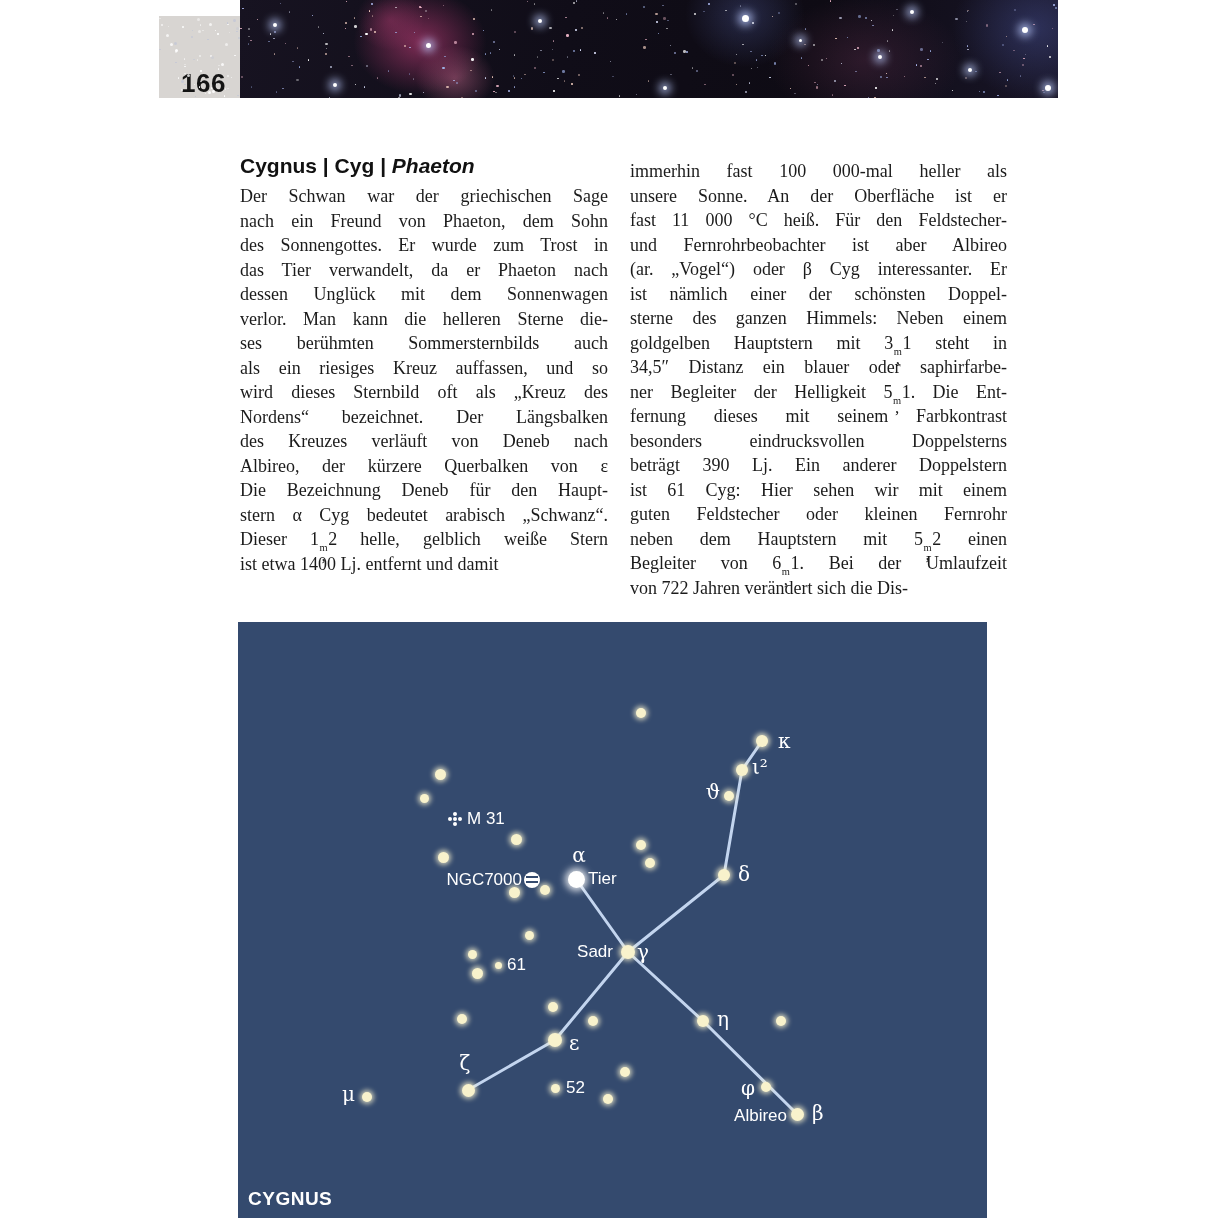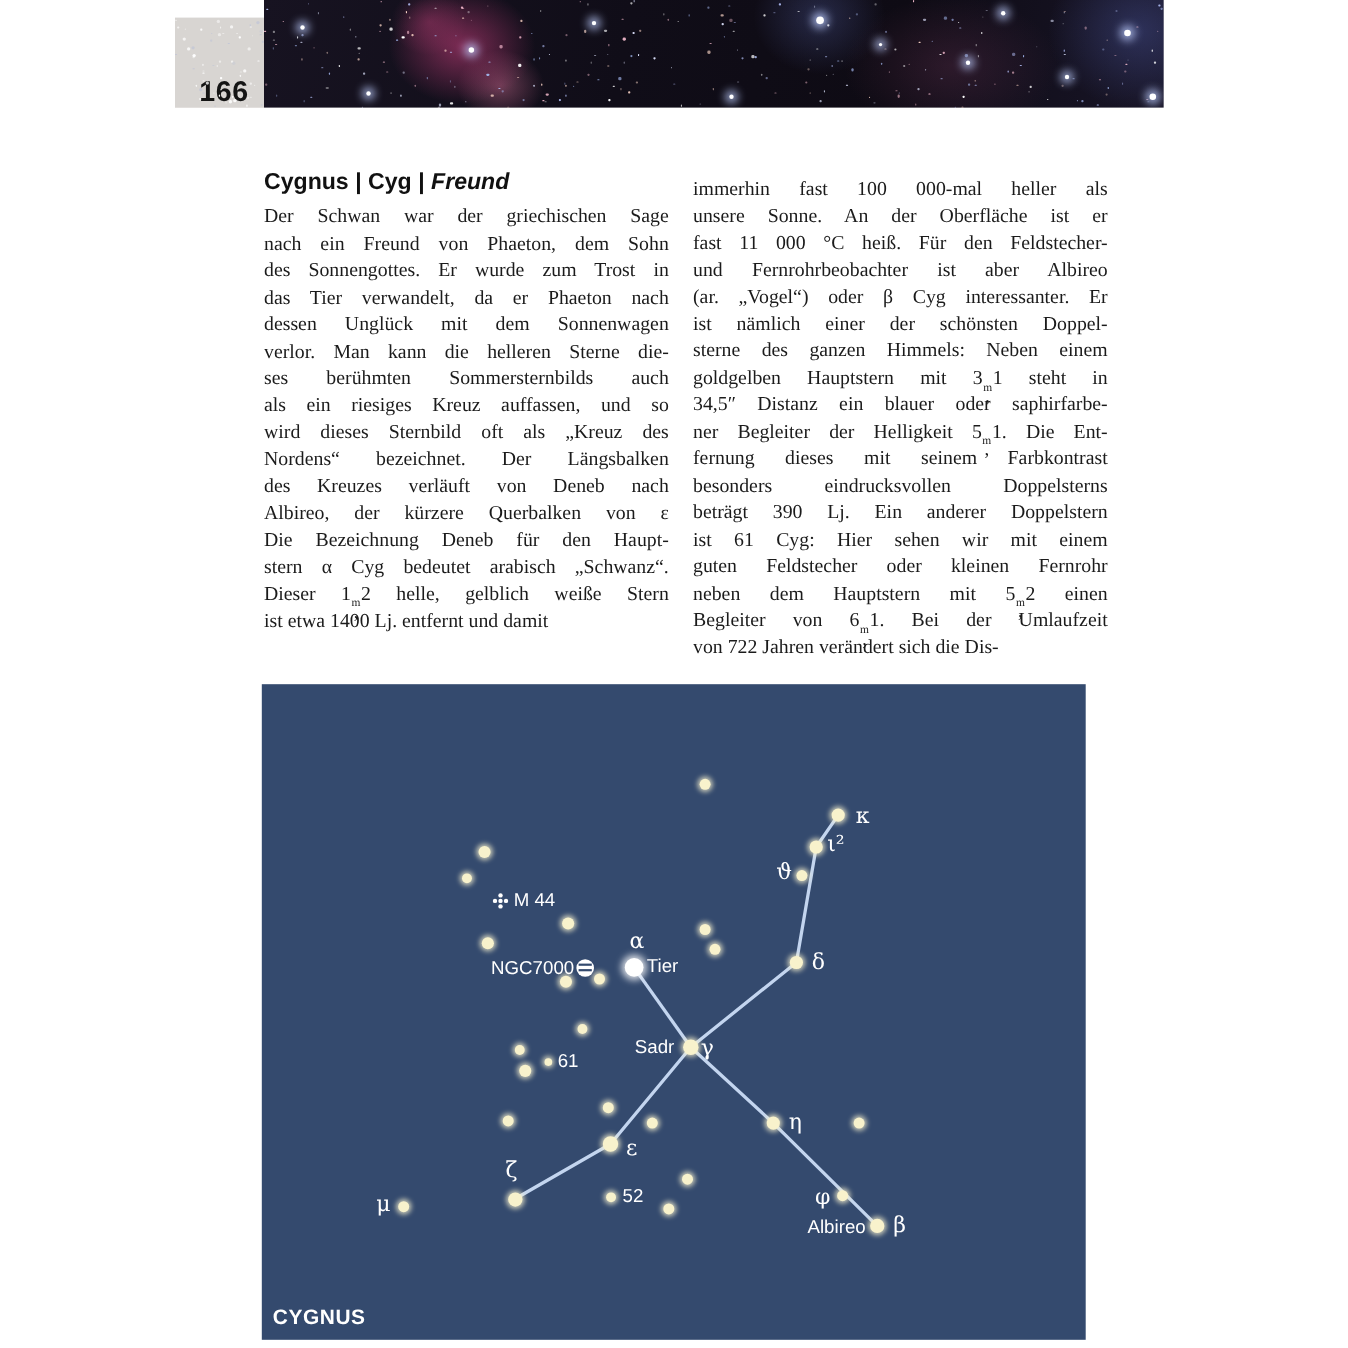--- a/index.html
+++ b/index.html
@@ -408,21 +408,21 @@
         <div class="hstar" style="width: 4px; height: 4px; left: 33px; top: 23px; background: rgb(255, 255, 255); box-shadow: rgba(190, 205, 255, 0.75) 0px 0px 8px 4px;"></div>
         <div class="hstar" style="width: 4px; height: 4px; left: 670px; top: 10px; background: rgb(255, 255, 255); box-shadow: rgba(190, 205, 255, 0.75) 0px 0px 8px 4px;"></div>
       </div>
   </div>
 
   <div id="heading">
     <span>Cygnus</span>
     <span>|</span>
     <span>Cyg</span>
     <span>|</span>
-    <span class="it">Freund</span>
+    <span class="it">Phaeton</span>
   </div>
 
   <div id="col-left" class="col">
       <div class="tl">Der Schwan war der griechischen Sage</div>
       <div class="tl">nach ein Freund von Phaeton, dem Sohn</div>
       <div class="tl">des Sonnengottes. Er wurde zum Trost in</div>
       <div class="tl">das Tier verwandelt, da er Phaeton nach</div>
       <div class="tl">dessen Unglück mit dem Sonnenwagen</div>
       <div class="tl">verlor. Man kann die helleren Sterne die-</div>
       <div class="tl">ses berühmten Sommersternbilds auch</div>
@@ -537,17 +537,17 @@
       <div class="lab greek" style="left: 482px; top: 170px; transform: translate(-100%, -50%);">ϑ</div>
       <div class="lab greek" style="left: 479px; top: 397px; transform: translate(0px, -50%);">η</div>
       <div class="lab greek" style="left: 517px; top: 466px; transform: translate(-100%, -50%);">φ</div>
       <div class="lab name" style="left: 549px; top: 494px; transform: translate(-100%, -50%);">Albireo</div>
       <div class="lab greek" style="left: 574px; top: 491px; transform: translate(0px, -50%);">β</div>
       <div class="lab greek" style="left: 331px; top: 421px; transform: translate(0px, -50%);">ε</div>
       <div class="lab greek" style="left: 227px; top: 441px; transform: translate(-50%, -50%);">ζ</div>
       <div class="lab greek" style="left: 117px; top: 472px; transform: translate(-100%, -50%);">μ</div>
       <div class="lab name" style="left: 269px; top: 343px; transform: translate(0px, -50%);">61</div>
       <div class="lab name" style="left: 328px; top: 466px; transform: translate(0px, -50%); text-align: right;">52</div>
-      <div class="lab name" style="left: 229px; top: 197px; transform: translate(0px, -50%);">M 44</div>
+      <div class="lab name" style="left: 229px; top: 197px; transform: translate(0px, -50%);">M 31</div>
       <div class="lab name" style="left: 284px; top: 258px; transform: translate(-100%, -50%);">NGC7000</div>
     </div>
 
 </div>
 
 </body></html>

